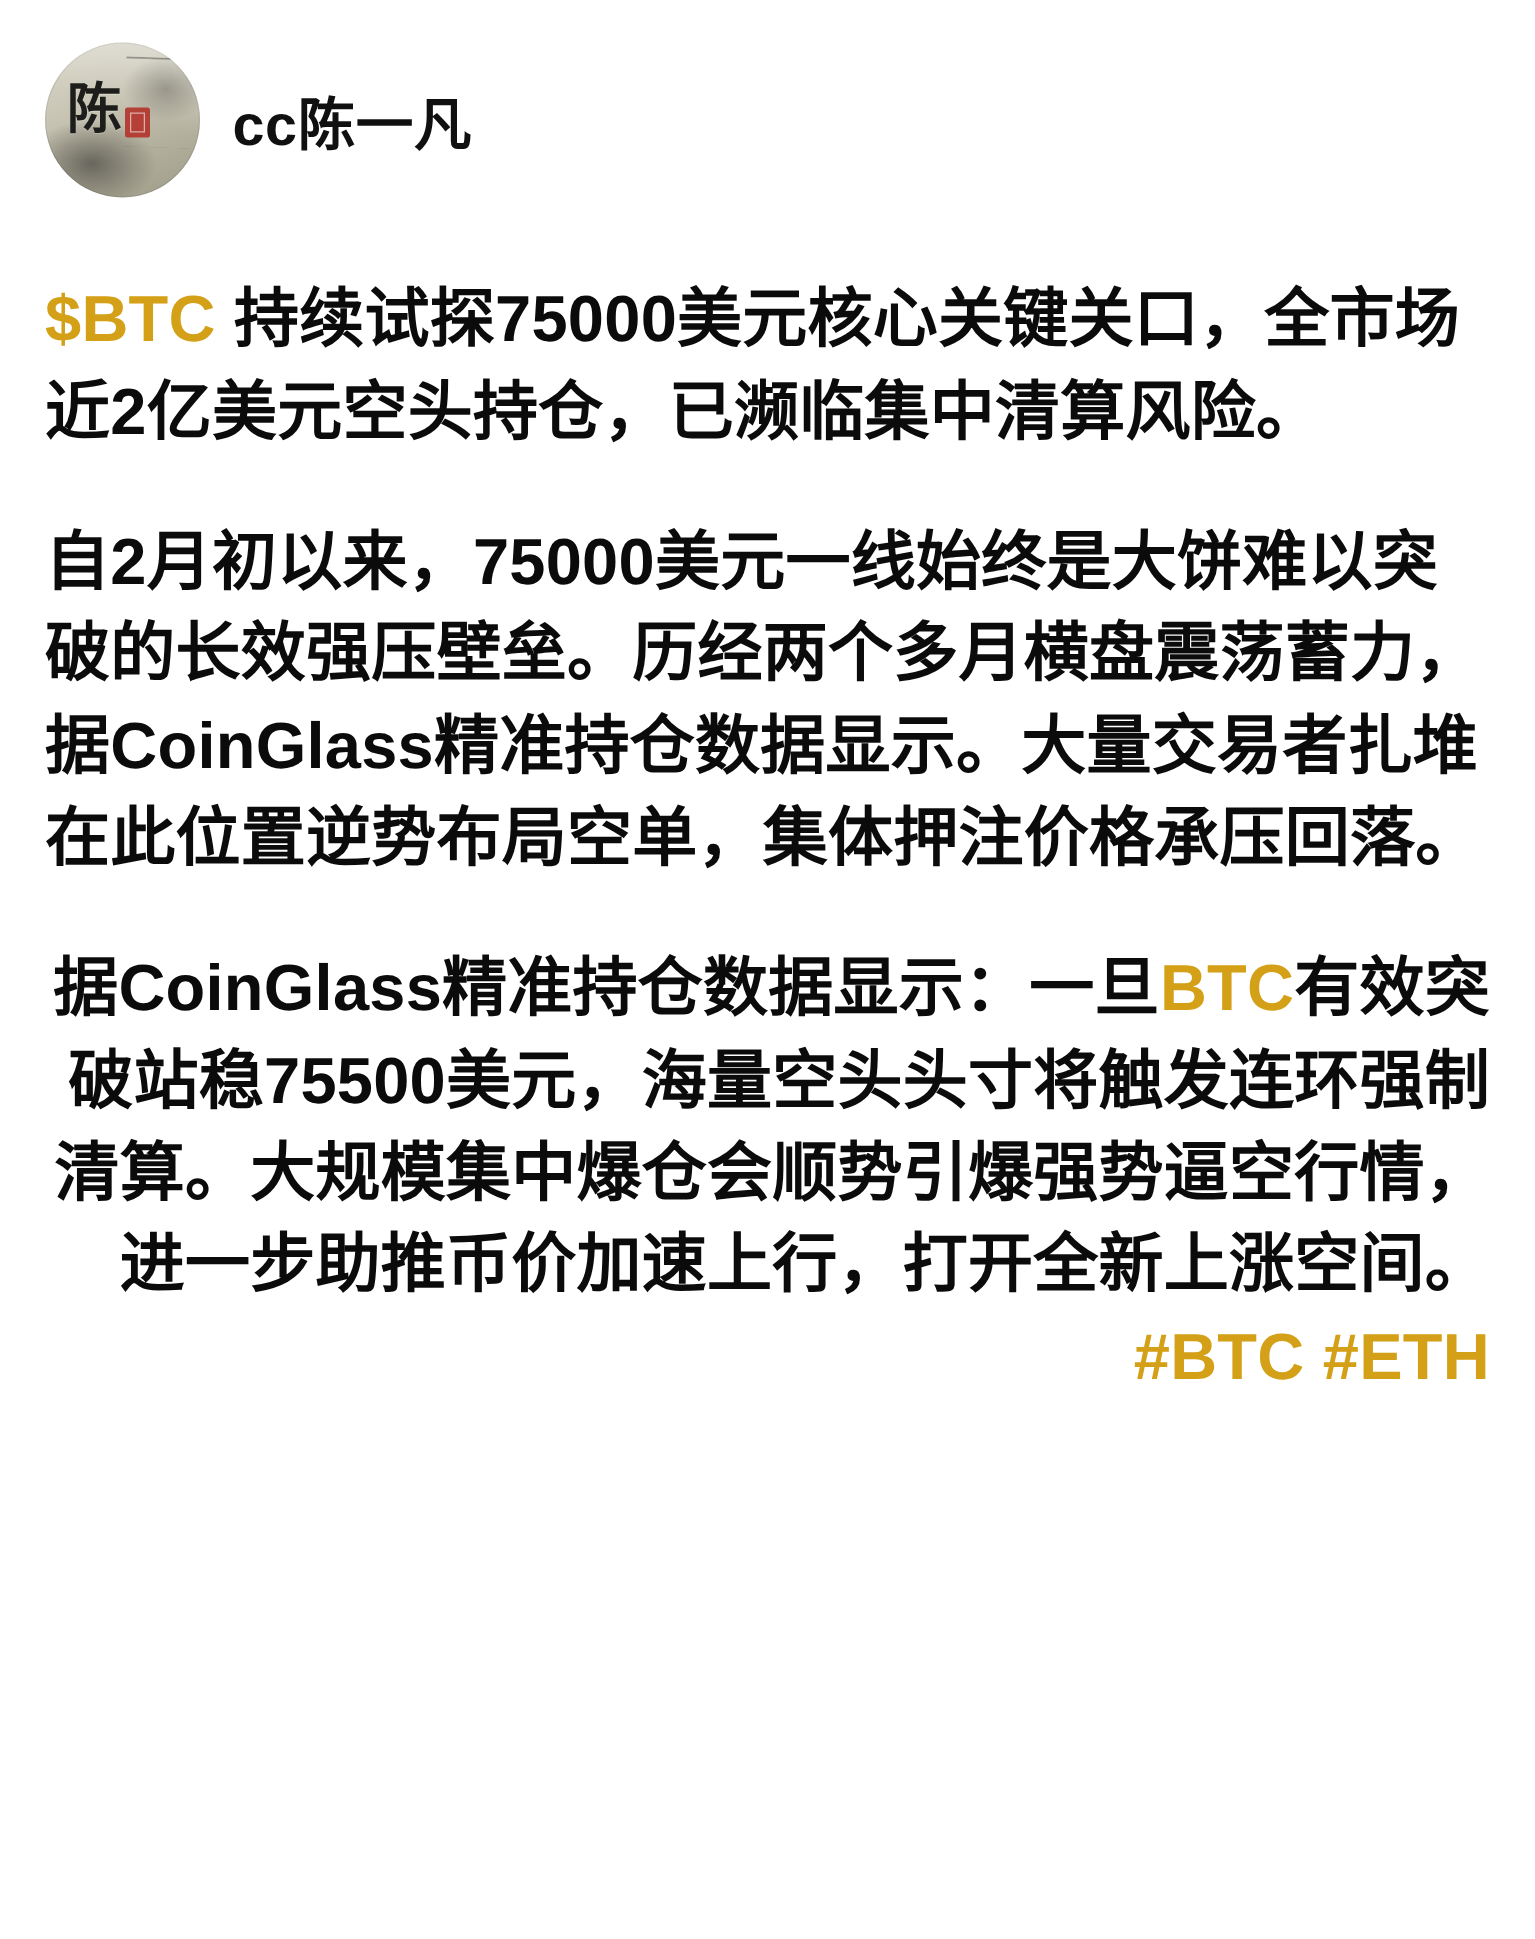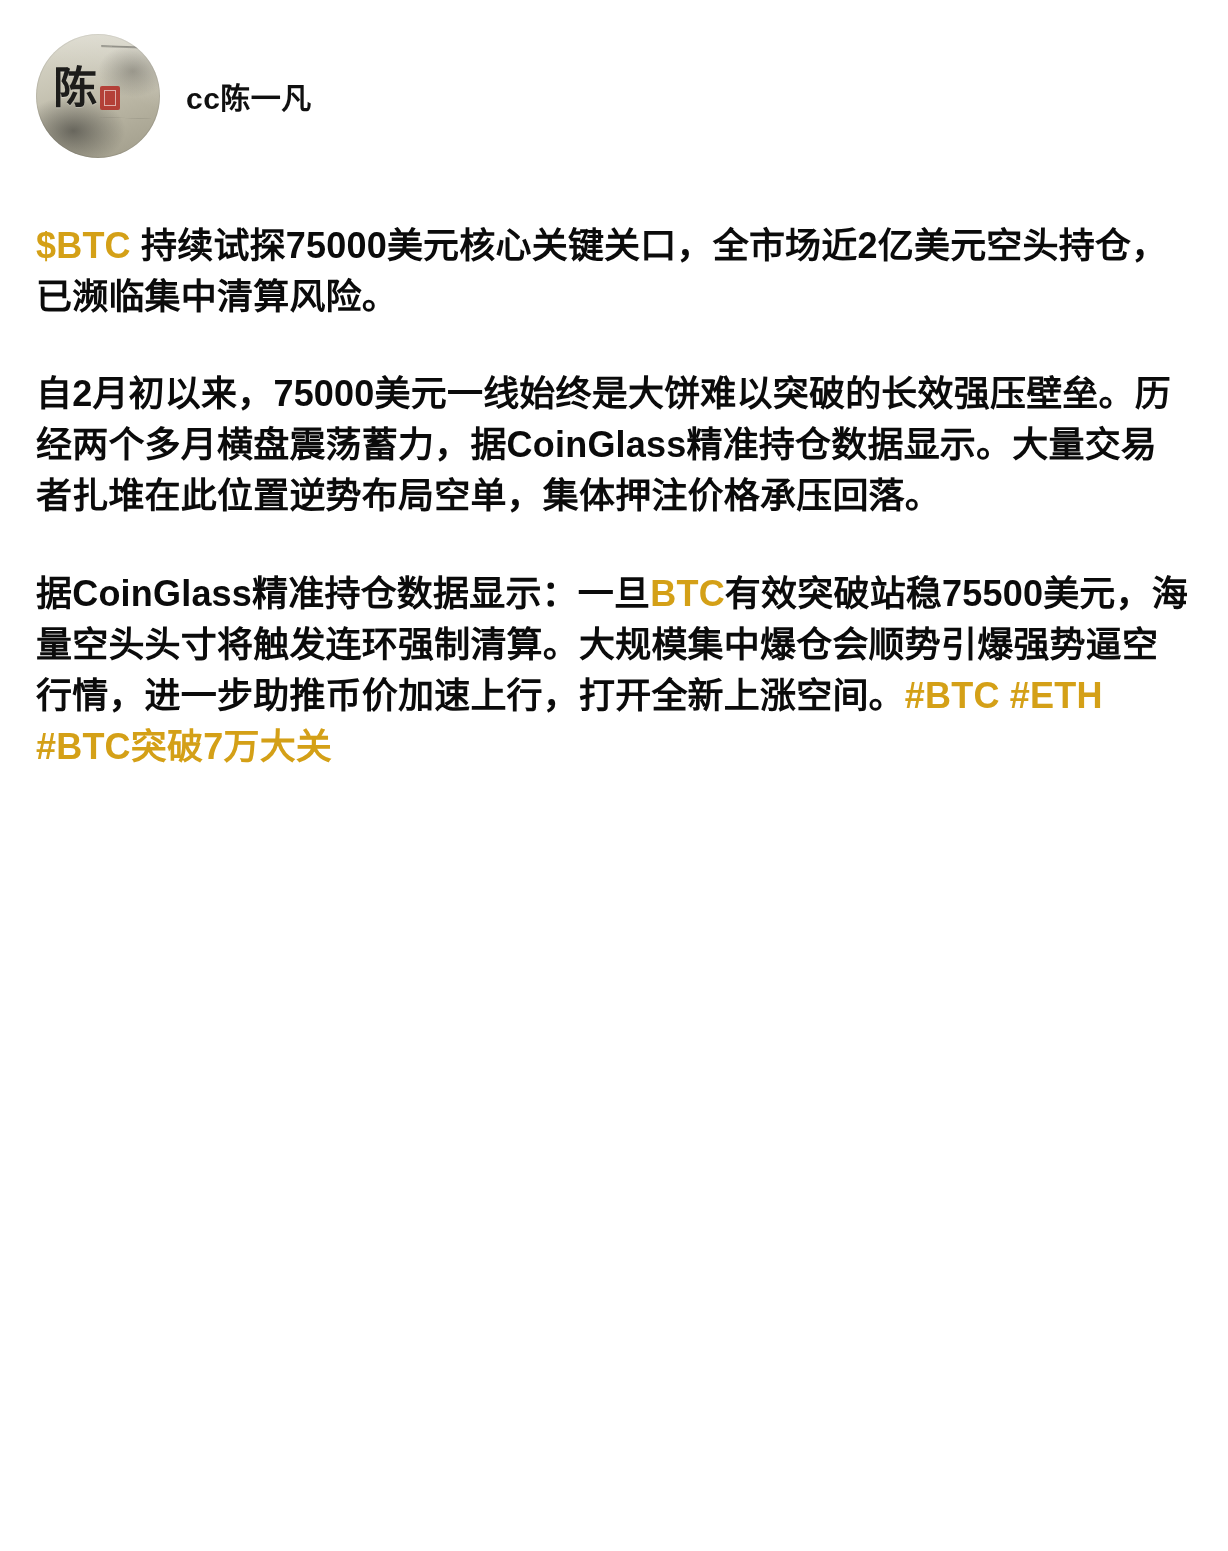--- a/index.html
+++ b/index.html
@@ -77,39 +77,40 @@
     border-radius: 2px;
     opacity: .9;
   }
   .avatar .seal::after {
     content: "";
     position: absolute;
     inset: 4px;
     border: 1px solid rgba(255,255,255,0.6);
   }
   .username {
-    font-size: 30px;
+    font-size: 46px;
     font-weight: 700;
     letter-spacing: 0.5px;
     color: #101010;
     white-space: nowrap;
   }
   .post-body {
     margin-top: 58px;
-    font-size: 36px;
+    font-size: 52px;
     line-height: 1.42;
     letter-spacing: 0.2px;
     font-weight: 700;
     color: #0b0b0b;
   }
   .para {
     margin: 0 0 46px 0;
   }
   .para:last-child {
     margin-bottom: 0;
+    text-align: right;
   }
   .cashtag, .hashtag, .ticker {
     color: #d4a017;
   }
   .tagline {
     margin-top: 6px;
   }
 </style>
 </head>
 <body>
@@ -125,16 +126,16 @@
     </div>
     <div class="username">cc陈一凡</div>
   </div>
 
   <div class="post-body">
 
     <p class="para"><span class="cashtag">$BTC</span><span> 持续试探75000美元核心关键关口，全市场近2亿美元空头持仓，已濒临集中清算风险。</span></p>
 
     <p class="para"><span>自2月初以来，75000美元一线始终是大饼难以突破的长效强压壁垒。历经两个多月横盘震荡蓄力，据CoinGlass精准持仓数据显示。大量交易者扎堆在此位置逆势布局空单，集体押注价格承压回落。</span></p>
 
-    <p class="para"><span>据CoinGlass精准持仓数据显示：一旦</span><span class="ticker">BTC</span><span>有效突破站稳75500美元，海量空头头寸将触发连环强制清算。大规模集中爆仓会顺势引爆强势逼空行情，进一步助推币价加速上行，打开全新上涨空间。</span><span class="hashtag">#BTC</span><span> </span><span class="hashtag">#ETH</span><br><span class="hashtag tagline">#BTC突破7万大关</span></p>
+    <p class="para"><span>据CoinGlass精准持仓数据显示：一旦</span><span class="ticker">BTC</span><span>有效突破站稳75500美元，海量空头头寸将触发连环强制清算。大规模集中爆仓会顺势引爆强势逼空行情，进一步助推币价加速上行，打开全新上涨空间。</span><span class="hashtag">#BTC</span><span> </span><span class="hashtag">#ETH</span><br></p>
 
   </div>
 </div>
 
 </body></html>

